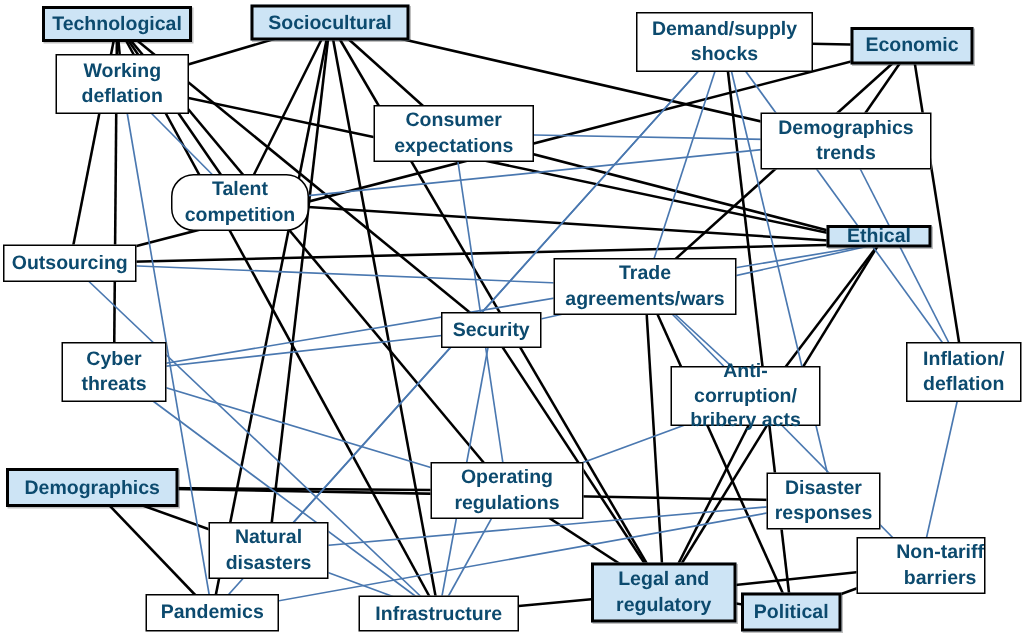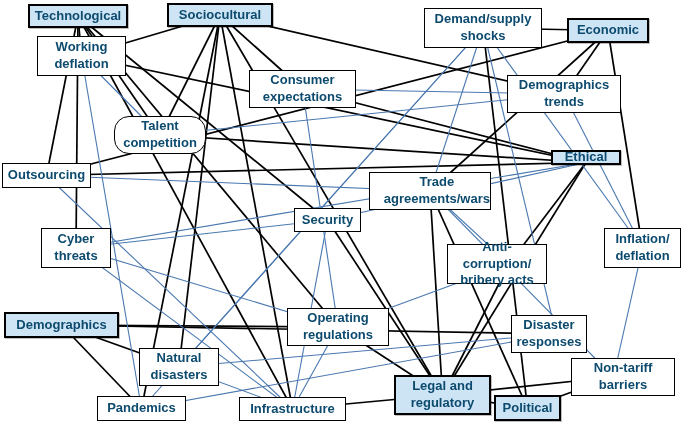--- a/index.html
+++ b/index.html
@@ -120,37 +120,37 @@
       <div class="node factor" style="left: 37px; top: 36px; width: 89px; height: 40px;"><span>Working
 deflation</span></div>
       <div class="node factor" style="left: 249px; top: 70px; width: 107px; height: 38px;"><span>Consumer
 expectations</span></div>
       <div class="node factor" style="left: 507px; top: 75px; width: 114px; height: 38px;"><span>Demographics
 trends</span></div>
       <div class="node factor" style="left: 114px; top: 116px; width: 92px; height: 38px; border-radius: 15px;"><span>Talent
 competition</span></div>
       <div class="node factor" style="left: 2px; top: 163px; width: 89px; height: 25px;"><span>Outsourcing</span></div>
       <div class="node category" style="left: 551px; top: 150px; width: 70px; height: 15px;"><span>Ethical</span></div>
-      <div class="node factor" style="left: 369px; top: 172px; width: 122px; height: 38px; justify-content: flex-end;"><span>Trade
+      <div class="node factor" style="left: 369px; top: 172px; width: 122px; height: 38px;"><span>Trade
 agreements/wars</span></div>
       <div class="node factor" style="left: 294px; top: 208px; width: 67px; height: 24px;"><span>Security</span></div>
       <div class="node factor" style="left: 604px; top: 228px; width: 77px; height: 40px;"><span>Inflation/
 deflation</span></div>
       <div class="node factor" style="left: 41px; top: 228px; width: 70px; height: 40px;"><span>Cyber
 threats</span></div>
       <div class="node factor" style="left: 447px; top: 244px; width: 100px; height: 40px;"><span>Anti-corruption/
 bribery acts</span></div>
       <div class="node category" style="left: 4px; top: 312px; width: 115px; height: 26px;"><span>Demographics</span></div>
       <div class="node factor" style="left: 287px; top: 308px; width: 102px; height: 38px;"><span>Operating
 regulations</span></div>
       <div class="node factor" style="left: 511px; top: 315px; width: 76px; height: 38px;"><span>Disaster
 responses</span></div>
       <div class="node factor" style="left: 139px; top: 348px; width: 80px; height: 38px;"><span>Natural
 disasters</span></div>
-      <div class="node factor" style="left: 571px; top: 358px; width: 104px; height: 38px;"><span>Non-tariff
+      <div class="node factor" style="left: 571px; top: 358px; width: 86px; height: 38px; justify-content: flex-end;"><span>Non-tariff
 barriers</span></div>
       <div class="node factor" style="left: 97px; top: 396px; width: 89px; height: 25px;"><span>Pandemics</span></div>
       <div class="node factor" style="left: 239px; top: 397px; width: 107px; height: 24px;"><span>Infrastructure</span></div>
       <div class="node category" style="left: 394px; top: 375px; width: 97px; height: 40px;"><span>Legal and
 regulatory</span></div>
       <div class="node category" style="left: 494px; top: 395px; width: 67px; height: 26px;"><span>Political</span></div>
     </div>
 </div>
 
 </body></html>

